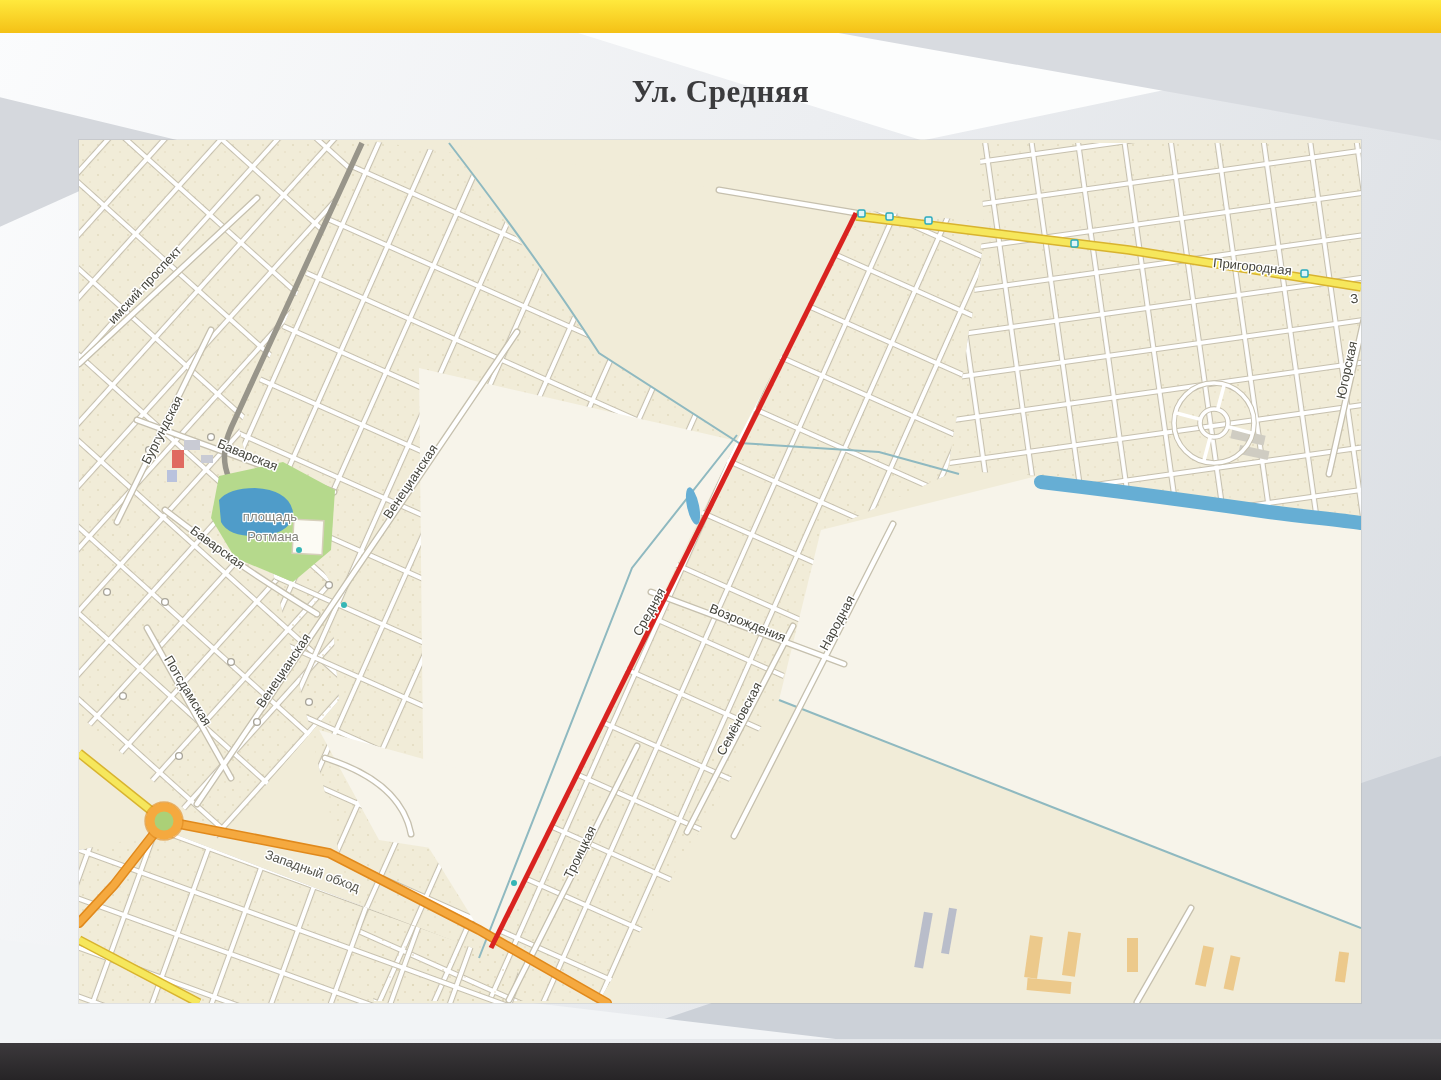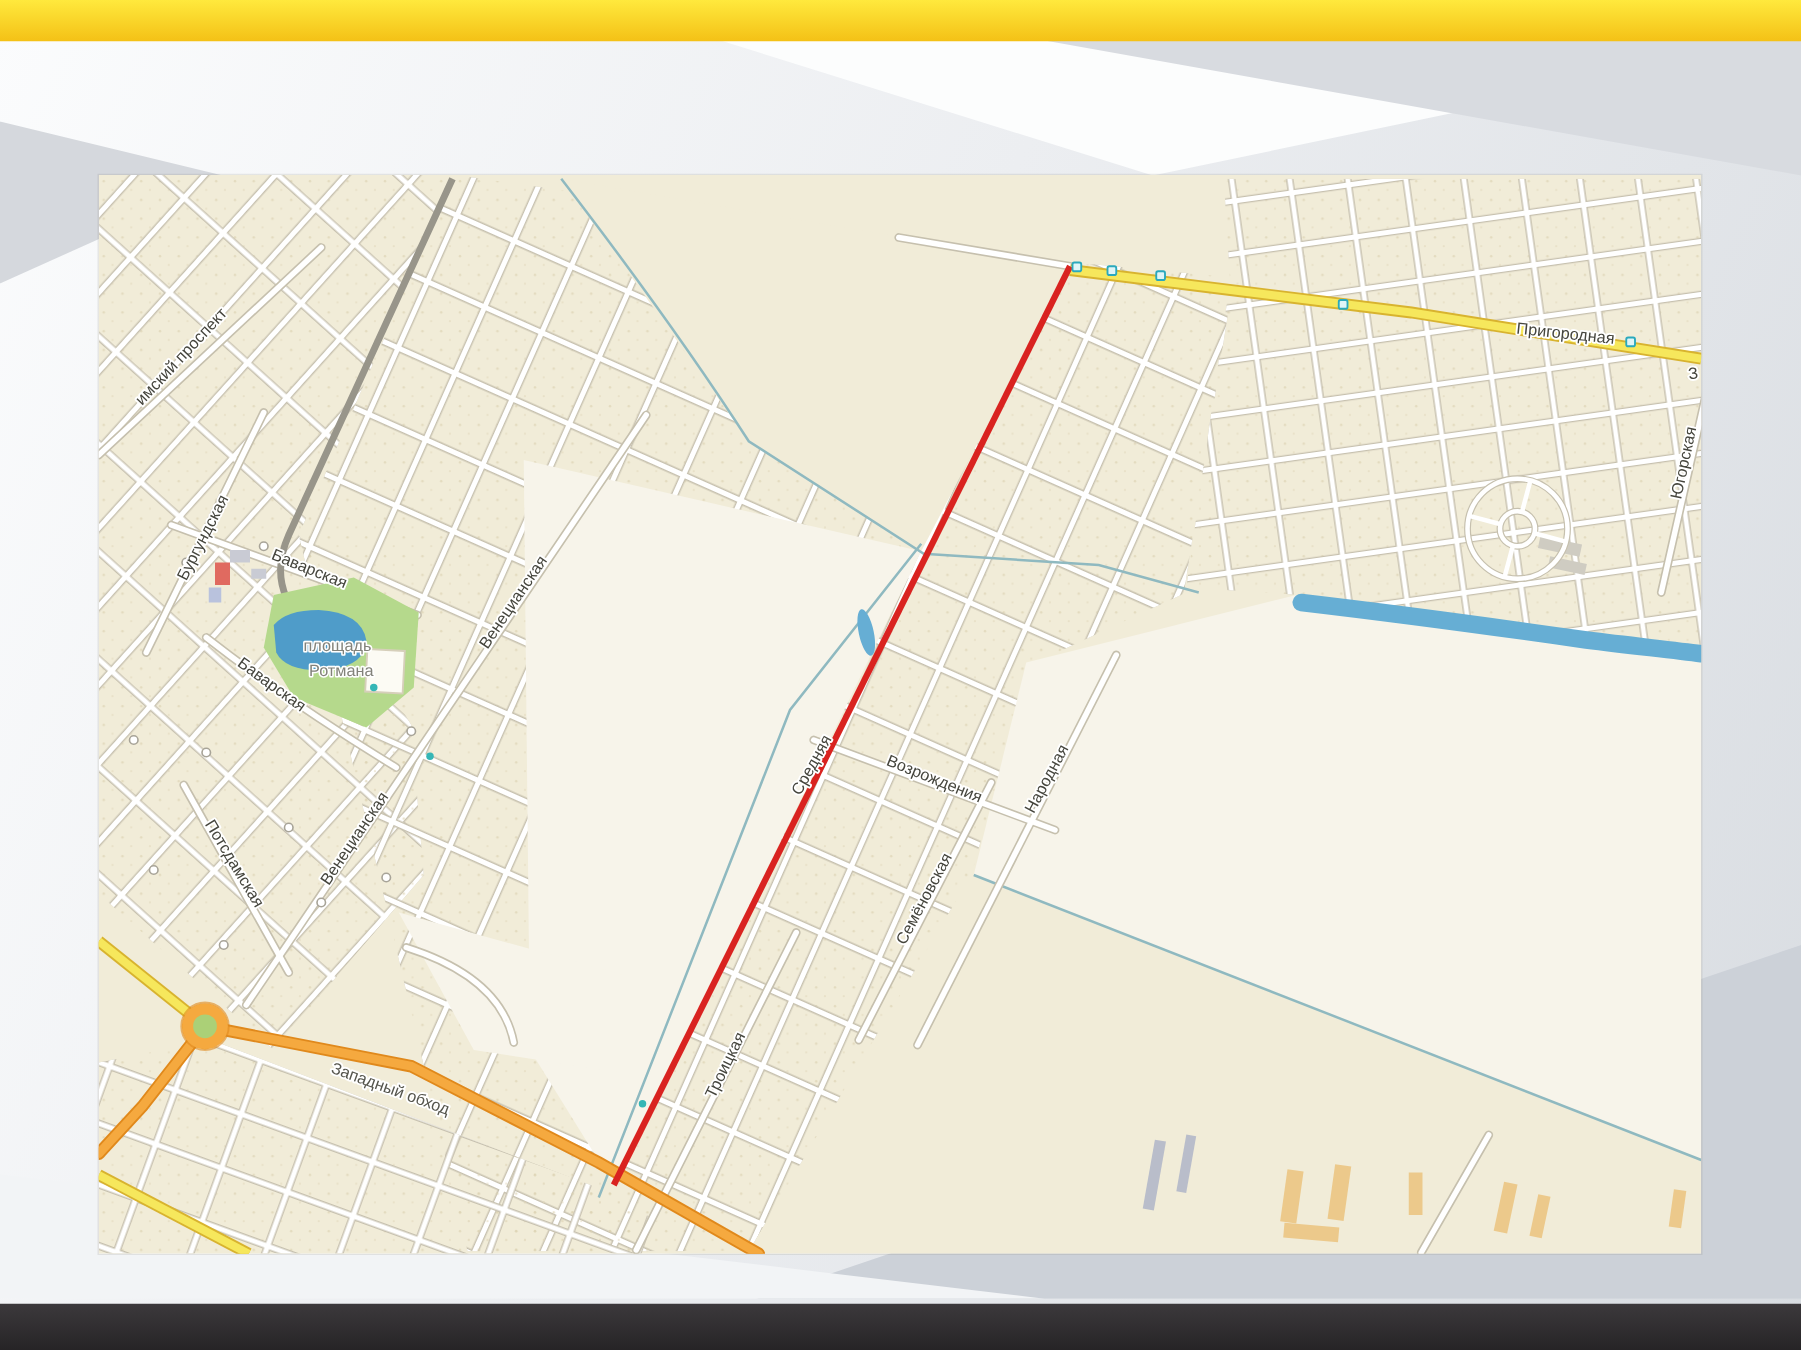--- a/index.html
+++ b/index.html
@@ -33,20 +33,21 @@
 
 <div class="stage">
   <div class="wedge w1"></div>
   <div class="wedge w2"></div>
   <div class="wedge w3"></div>
   <div class="wedge w4"></div>
   <div class="wedge w5"></div>
 
   <div class="top-bar"></div>
 
+  <div class="slide-title">Ул. Средняя</div>
 
   <div class="map-wrap">
   <svg width="1282" height="863" viewBox="0 0 1282 863">
     <defs>
 
       <pattern id="gAc" width="50" height="58" patternUnits="userSpaceOnUse" patternTransform="rotate(24)">
         <path d="M0 29H50M25 0V58" stroke="var(--street-casing)" stroke-width="6.2" fill="none"></path>
       </pattern>
       <pattern id="gAf" width="50" height="58" patternUnits="userSpaceOnUse" patternTransform="rotate(24)">
         <path d="M0 29H50M25 0V58" stroke="#ffffff" stroke-width="4" fill="none"></path>

